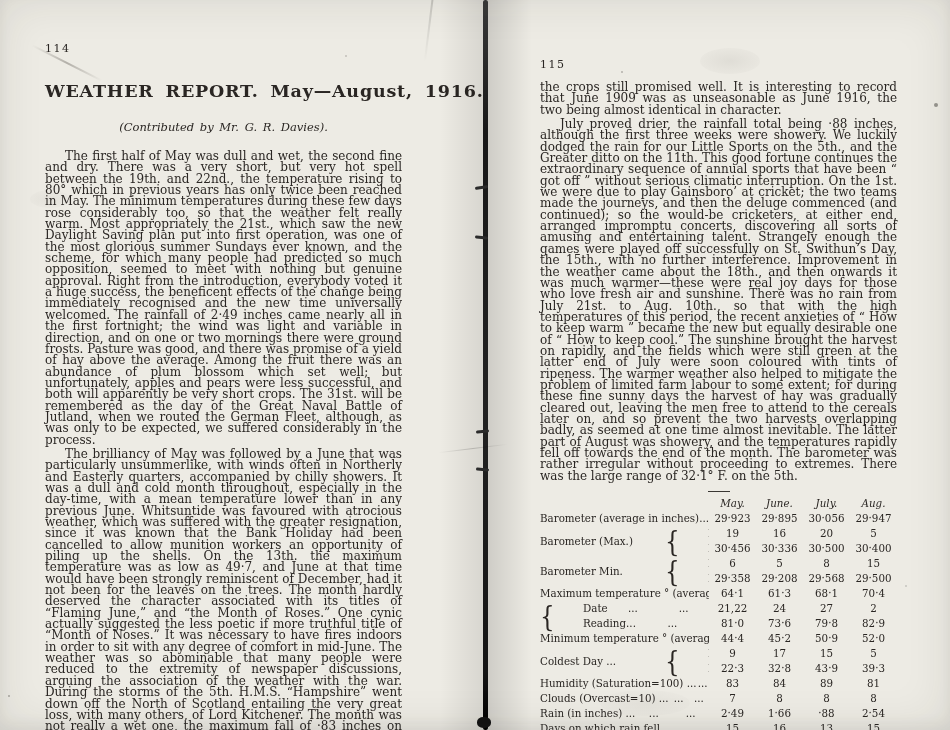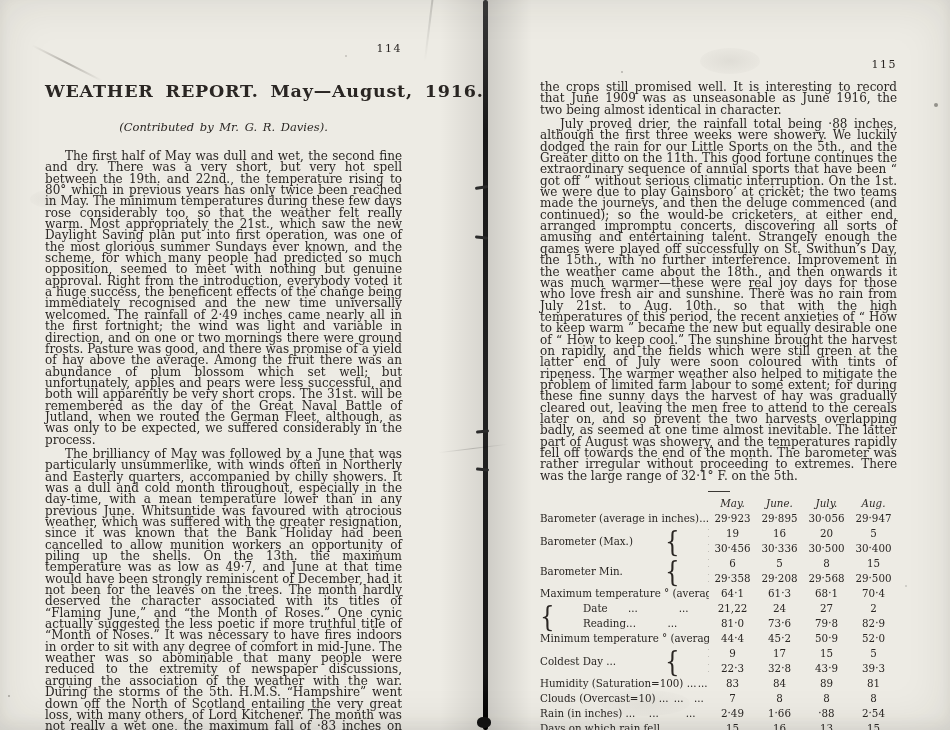--- a/index.html
+++ b/index.html
@@ -6,21 +6,21 @@
   body{
     width:950px;height:730px;position:relative;overflow:hidden;
     background:#edebe4;
     font-family:"DejaVu Serif","Liberation Serif",serif;
     color:#2a2623;
   }
   
   .col{position:absolute;width:357px;}
   .col-left{left:45px;top:42px;}
   .col-right{left:540px;top:58px;}
-  .pagenum{text-align:right;font-size:11px;letter-spacing:1.5px;}
+  .pagenum{text-align:left;font-size:11px;letter-spacing:1.5px;}
   .col-left .pagenum{margin-bottom:26px;}
   .col-right .pagenum{margin-bottom:11px;}
   .title{
     text-align:center;font-size:17.5px;font-weight:bold;
     letter-spacing:.8px;word-spacing:5px;margin-bottom:19px;white-space:nowrap;
   }
   .subtitle{text-align:center;font-style:italic;font-size:11.5px;margin-bottom:17px;word-spacing:2px;}
   p.body-par{
     margin:0 0 3px 0;font-size:12px;line-height:11.35px;
     text-align:justify;

